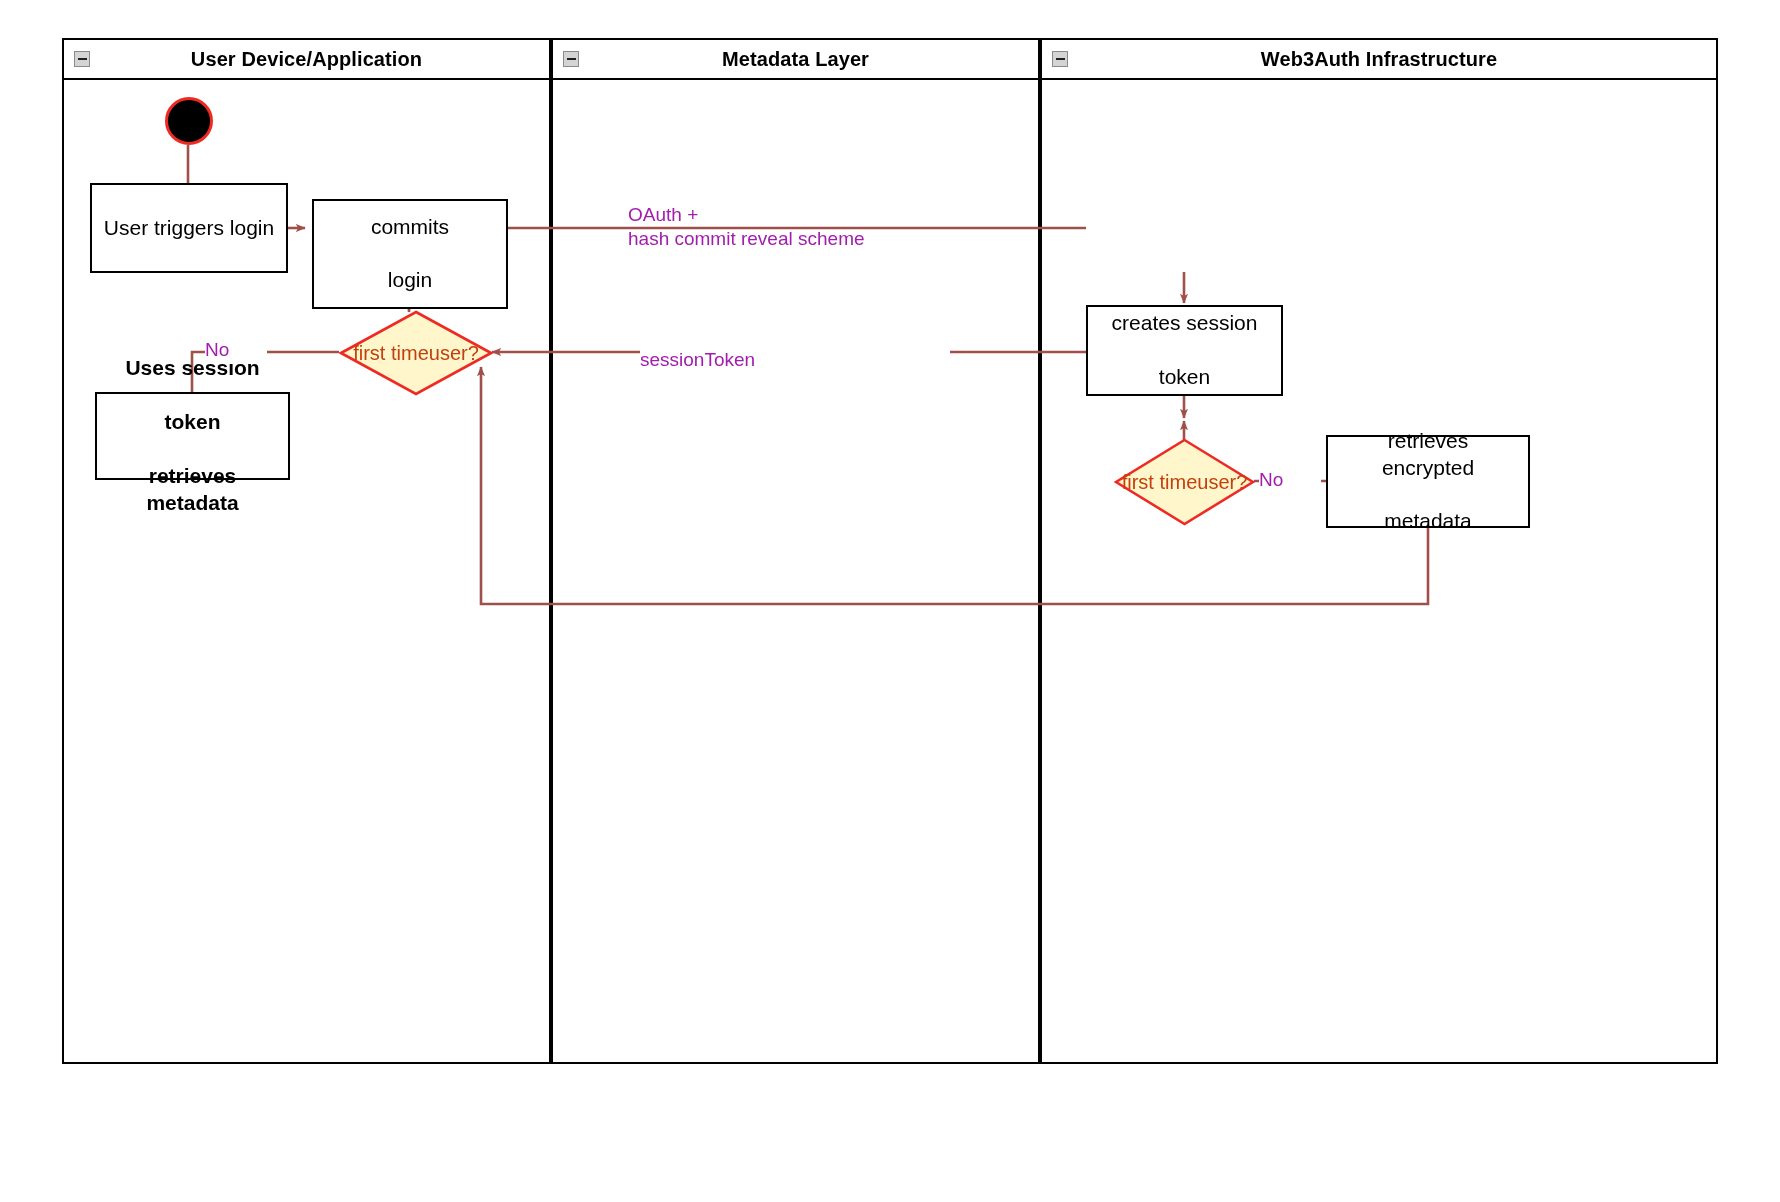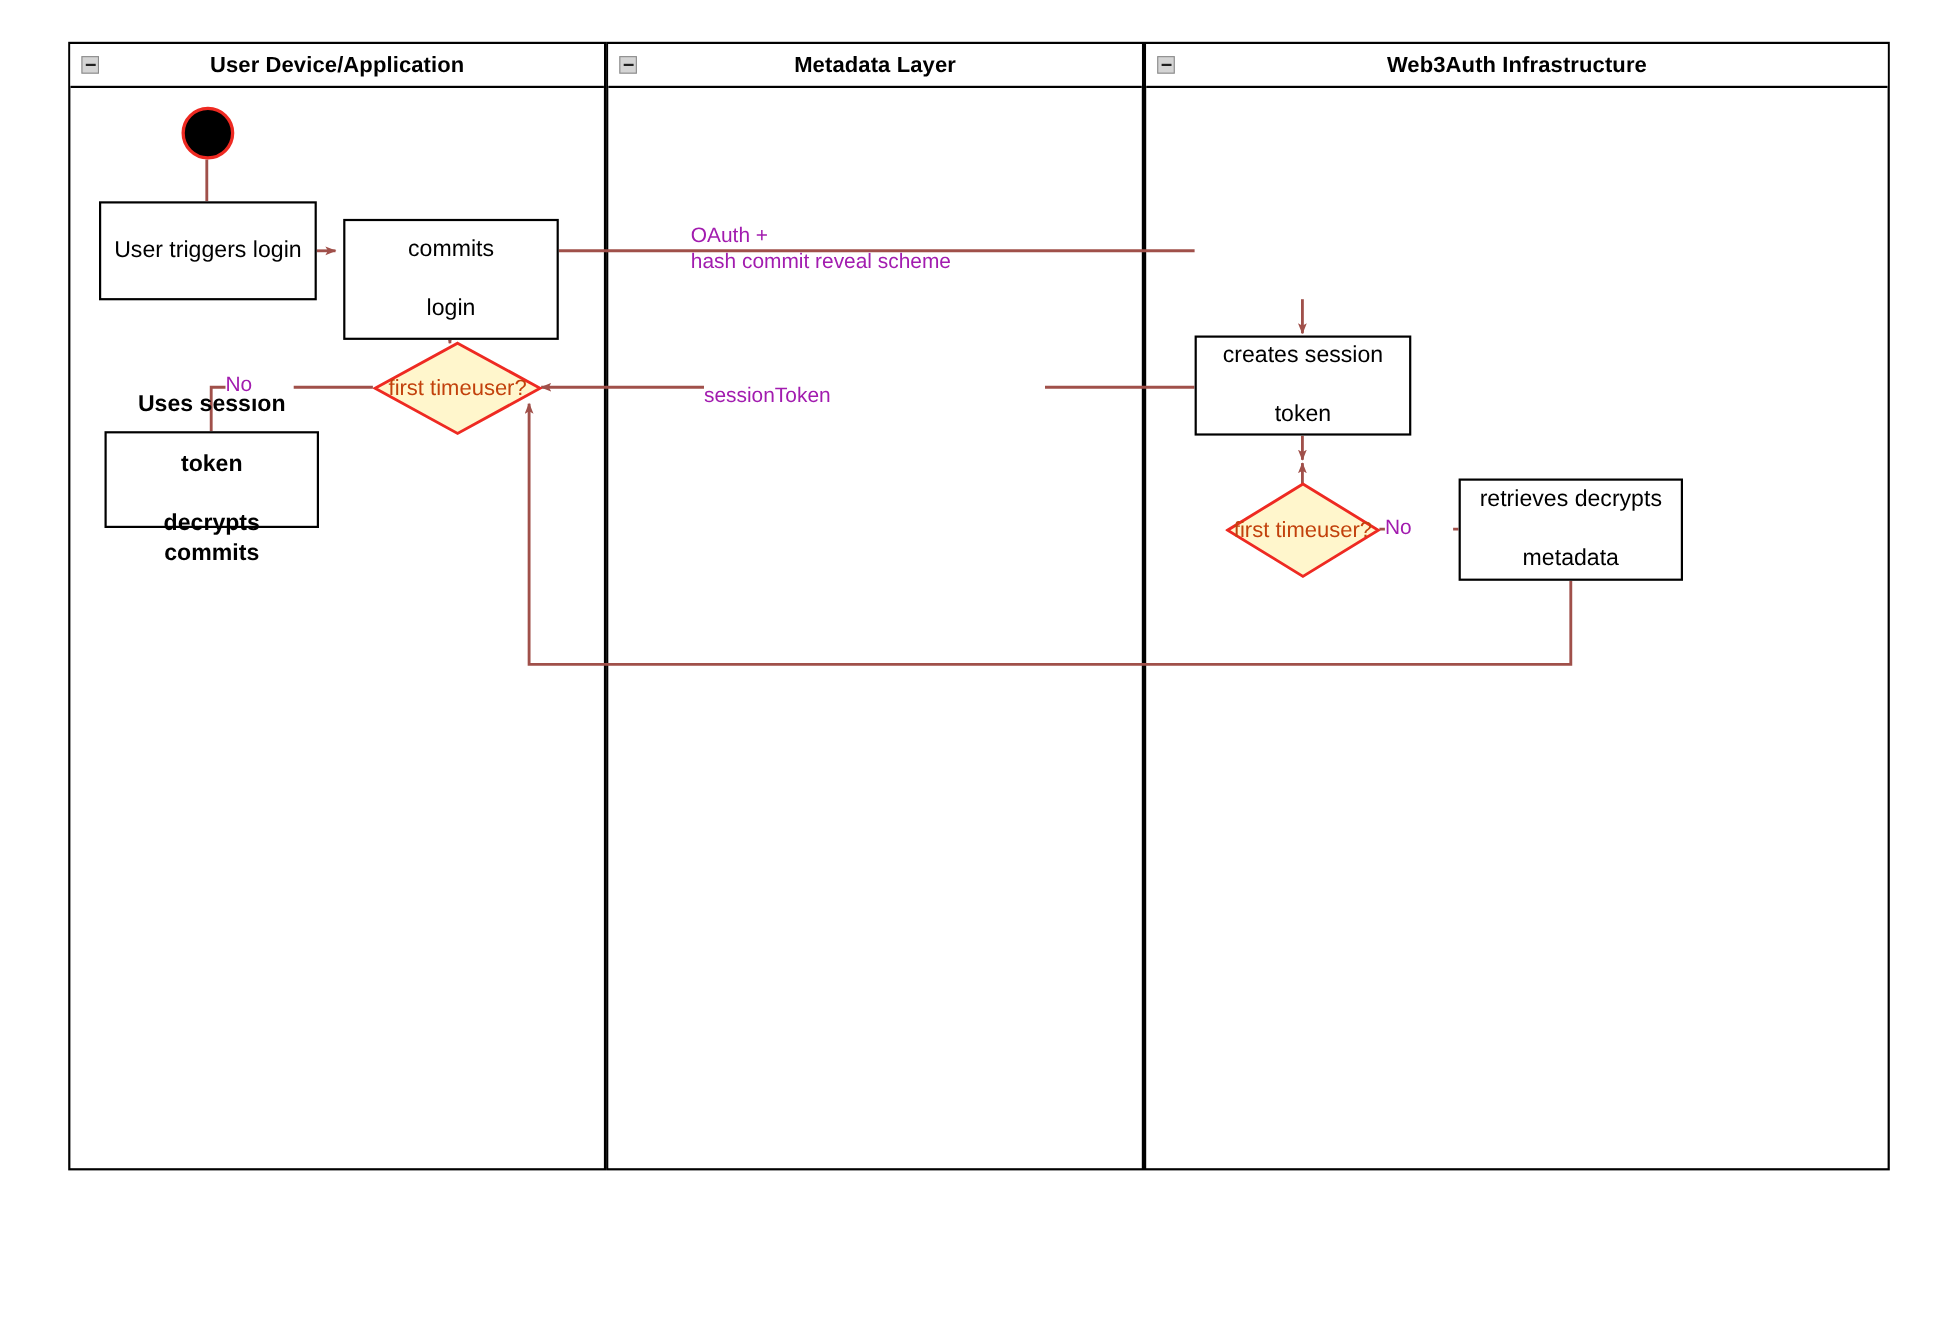--- a/index.html
+++ b/index.html
@@ -193,21 +193,21 @@
     <div class="dec-label">
       <span>first time</span>
       <span>user?</span>
     </div>
   </div>
 
   <div class="node action" style="left:95px;top:392px;width:195px;height:88px;font-weight:bold;">
     <span>
       <span>Uses session</span><br>
       <span>token</span><br>
-      <span>decrypts commits</span>
+      <span>retrieves metadata</span>
     </span>
   </div>
 
 
   <div class="node action" style="left:1086px;top:305px;width:197px;height:91px;">
     <span>
       <span>creates session</span><br>
       <span>token</span>
     </span>
   </div>
@@ -217,21 +217,21 @@
       <polygon points="70.5,2 139,44 70.5,86 2,44" fill="#FFF6CC" stroke="#EE2A22" stroke-width="2.6"></polygon>
     </svg>
     <div class="dec-label">
       <span>first time</span>
       <span>user?</span>
     </div>
   </div>
 
   <div class="node action" style="left:1326px;top:435px;width:204px;height:93px;">
     <span>
-      <span>retrieves decrypts</span><br>
+      <span>retrieves encrypted</span><br>
       <span>metadata</span>
     </span>
   </div>
 
   <div class="edge-label" style="left:628px;top:203px;width:330px;">
     <span>OAuth +</span><br>
     <span>hash commit reveal scheme</span>
   </div>
 
   <div class="edge-label" style="left:640px;top:348px;width:310px;background:#ffffff;">sessionToken</div>

